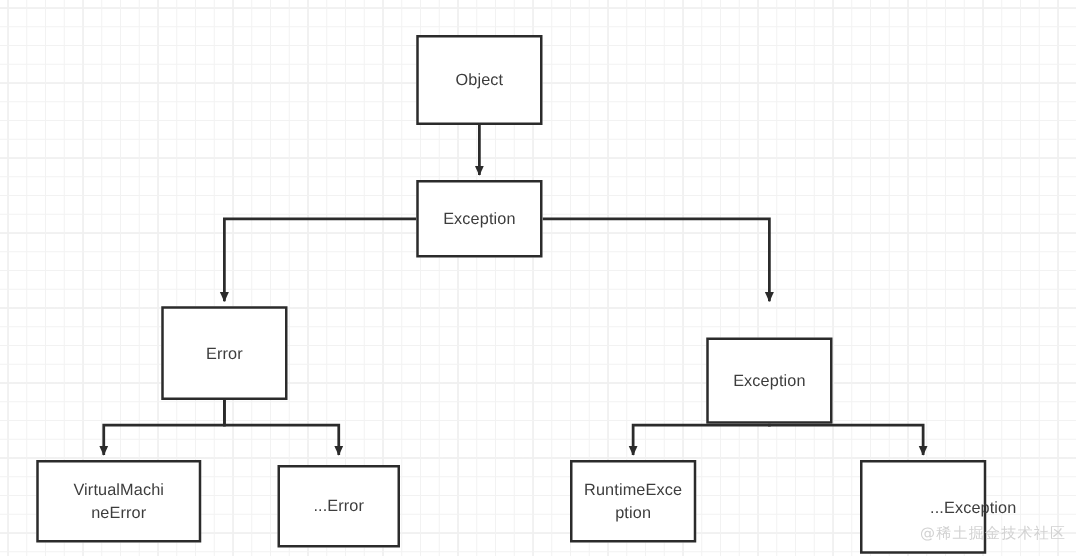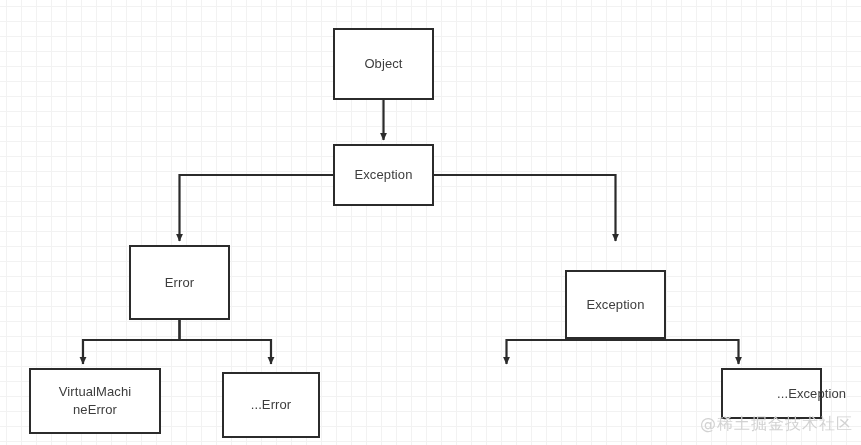--- a/index.html
+++ b/index.html
@@ -54,21 +54,21 @@
     width: 100%;
     padding: 0 6px;
     box-sizing: border-box;
     white-space: pre-line;
   }
   #watermark {
     position: absolute;
     right: 8px;
     bottom: 10px;
     color: #d2d2d2;
-    font-size: 16px;
+    font-size: 12px;
     letter-spacing: 1px;
     z-index: 3;
     white-space: nowrap;
     font-family: "DejaVu Sans", sans-serif;
     text-align: center;
   }
 </style>
 </head>
 <body>
 
@@ -109,20 +109,24 @@
 
   <div class="node" style="left:29px; top:368px; width:132px; height:66px;">
     <span class="node-label">VirtualMachi
 neError</span>
   </div>
 
   <div class="node" style="left:222px; top:372px; width:98px; height:66px;">
     <span class="node-label">...Error</span>
   </div>
 
+  <div class="node" style="left:456px; top:368px; width:101px; height:66px;">
+    <span class="node-label">RuntimeExce
+ption</span>
+  </div>
 
-  <div class="node" style="left:721px; top:368px; width:101px; height:51px;padding-left:48px;">
+  <div class="node" style="left:688px; top:368px; width:101px; height:75px;padding-left:48px;">
     <span class="node-label">...Exception</span>
   </div>
 
   <div id="watermark">@稀土掘金技术社区</div>
 
 </div>
 
 </body></html>

